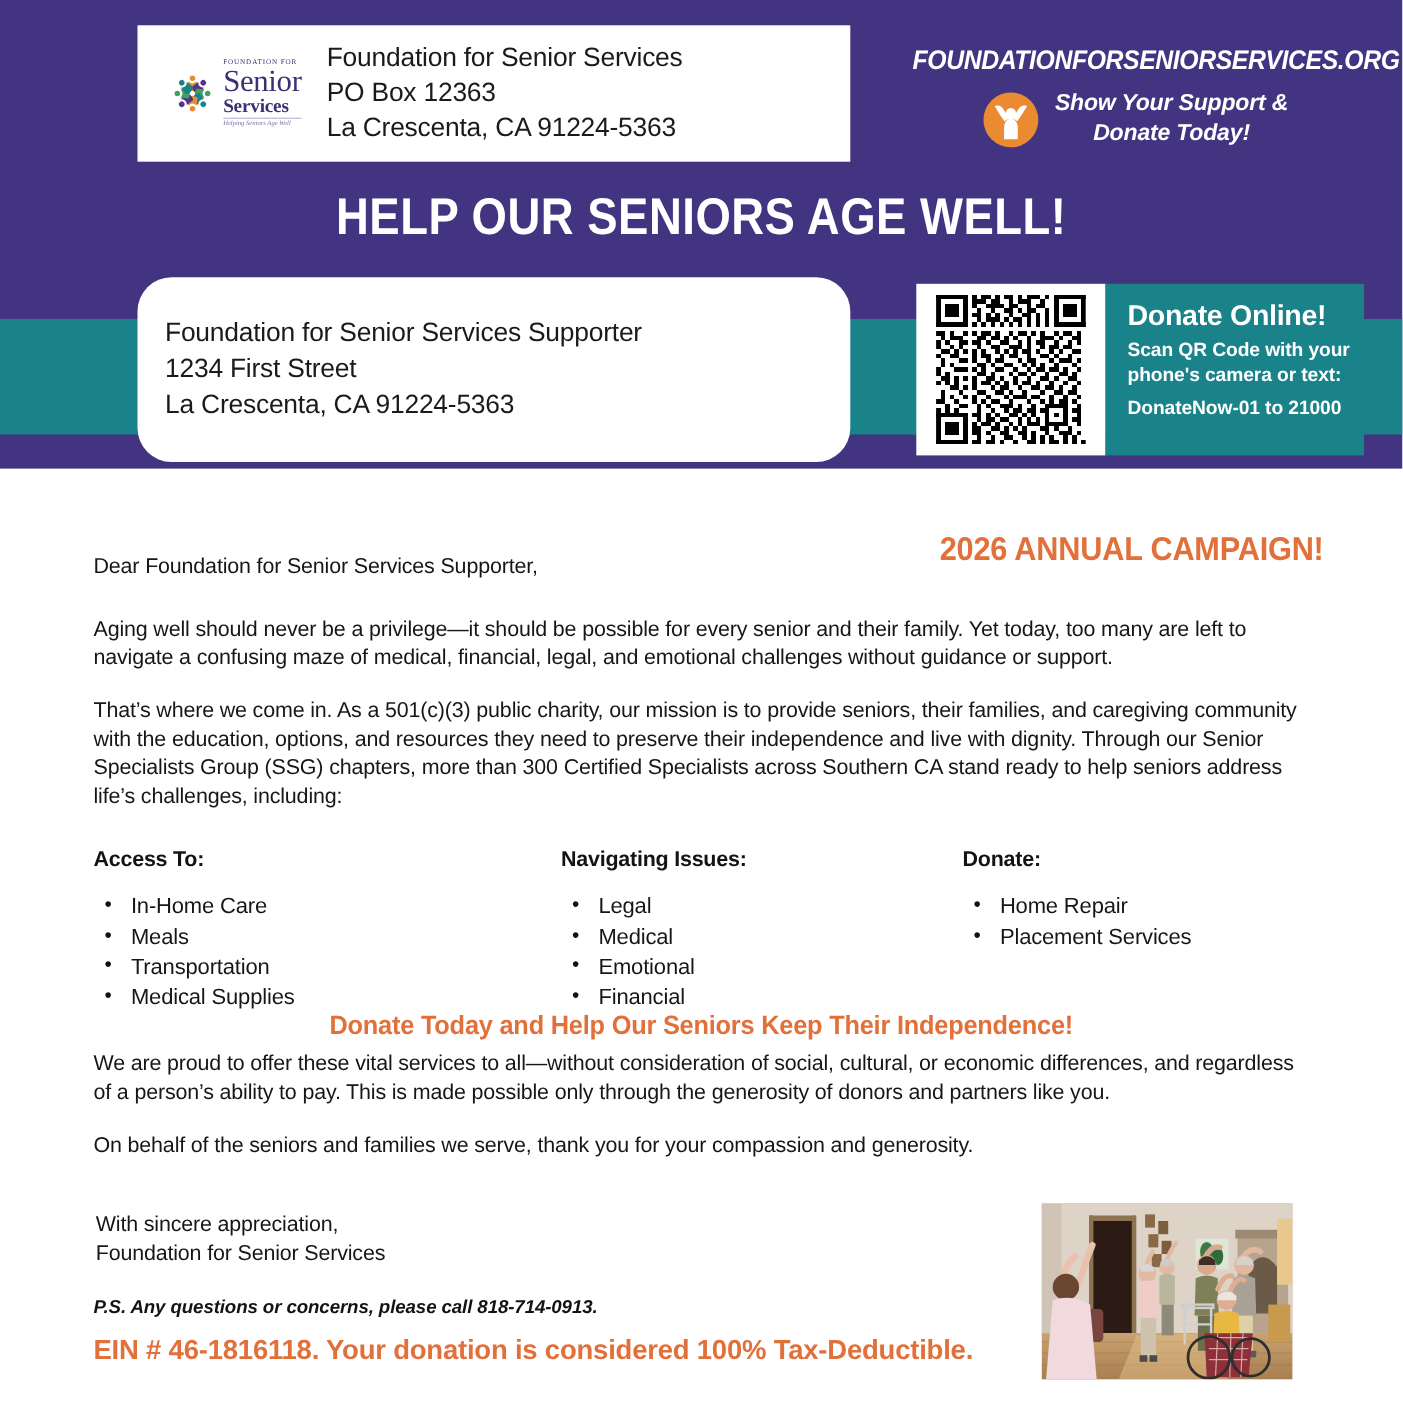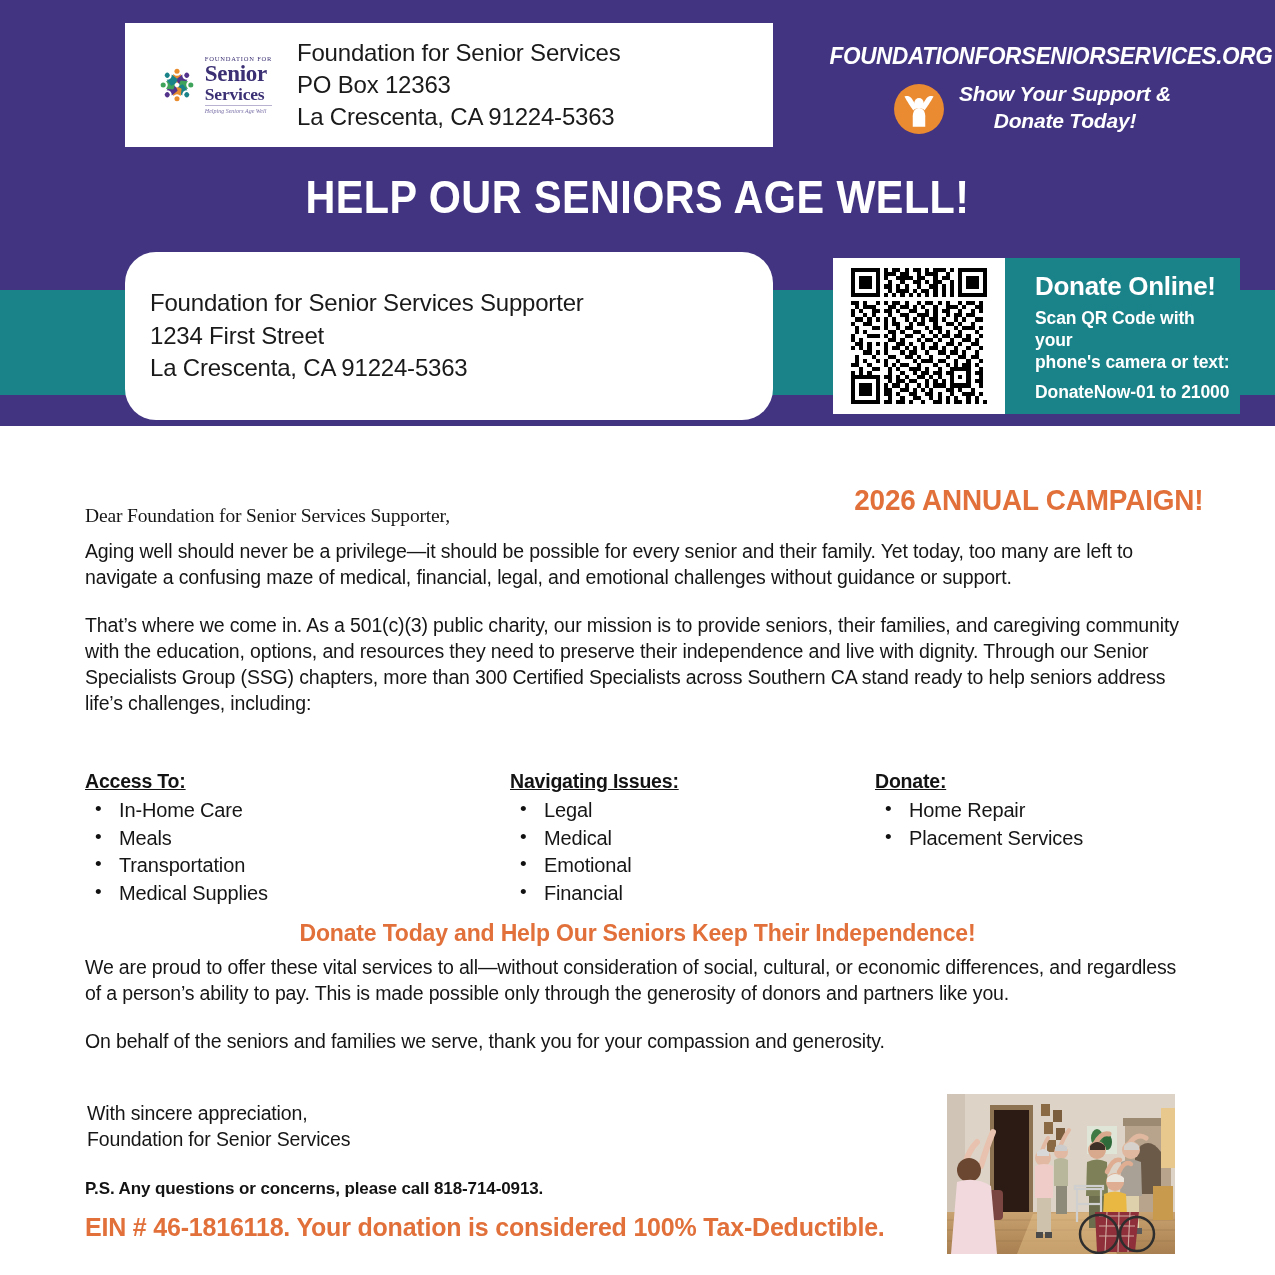--- a/index.html
+++ b/index.html
@@ -56,23 +56,23 @@
     line-height: 1;
     font-family: "Liberation Serif", serif;
   }
   .logo-top {
     font-size: 6.5px;
     letter-spacing: 0.8px;
     color: #3b3074;
     font-family: "Liberation Serif", serif;
   }
   .logo-senior {
-    font-size: 23px;
+    font-size: 28px;
     color: #3b3074;
-    font-weight: bold;
+    font-weight: normal;
     letter-spacing: -0.3px;
     line-height: 0.98;
   }
   .logo-services {
     font-size: 17.5px;
     color: #3b3074;
     font-weight: bold;
     letter-spacing: -0.2px;
     line-height: 1.0;
   }
@@ -171,21 +171,21 @@
     background: #ffffff;
     display: flex;
     align-items: center;
     justify-content: center;
     flex: 0 0 172px;
   }
   .qr-code { width: 136px; height: 136px; display: block; }
   .donate-box {
     flex: 1;
     background: #1a8289;
-    padding: 13px 8px 10px 30px;
+    padding: 13px 8px 10px 20px;
     color: #ffffff;
   }
   .donate-title {
     font-size: 26px;
     font-weight: bold;
     letter-spacing: -0.3px;
     margin-bottom: 6px;
   }
   .donate-sub {
     font-size: 17.5px;
@@ -215,41 +215,40 @@
 
   .letter {
     position: absolute;
     left: 85px; top: 503px;
     width: 1105px;
     color: #161616;
     font-size: 19.5px;
     line-height: 1.33;
     letter-spacing: -0.15px;
   }
-  .salutation { margin-bottom: 10px; font-family: Liberation Serif, serif; }
+  .salutation { margin-bottom: 31px; }
   .para { margin-bottom: 22px; }
 
   
   .cols {
     position: absolute;
     left: 85px; top: 770px;
     width: 1105px;
     display: flex;
   }
   .col { flex: 0 0 auto; }
   .col-1 { width: 425px; }
   .col-2 { width: 365px; }
   .col-3 { width: 315px; }
   .col-head {
     font-size: 19.5px;
     font-weight: bold;
     color: #131313;
-    margin-bottom: 4px;
+    margin-bottom: 18px;
     letter-spacing: -0.2px;
-    text-decoration: underline;
   }
   .col ul { list-style: none; }
   .col li {
     position: relative;
     padding-left: 34px;
     font-size: 20px;
     line-height: 1.38;
     color: #161616;
     letter-spacing: -0.15px;
   }
@@ -293,20 +292,21 @@
     line-height: 1.35;
     letter-spacing: -0.15px;
   }
 
   .ps-line {
     position: absolute;
     left: 85px; top: 1179px;
     color: #131313;
     font-size: 17px;
     font-weight: bold;
+    font-style: italic;
     letter-spacing: -0.1px;
   }
 
   .ein-line {
     position: absolute;
     left: 85px; top: 1213px;
     color: #e1703a;
     font-size: 25px;
     font-weight: bold;
     letter-spacing: -0.2px;

